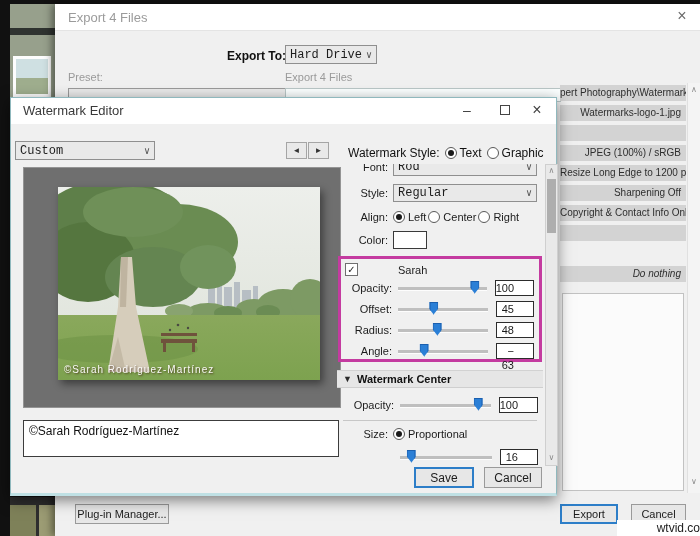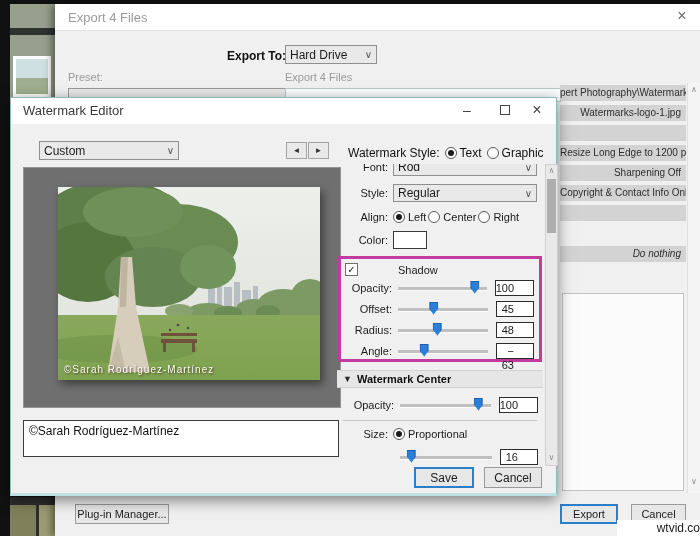--- a/index.html
+++ b/index.html
@@ -25,21 +25,21 @@
     box-shadow:-3px 0 8px rgba(0,0,0,.45);
   }
   #export-titlebar { position:absolute; left:0; top:0; width:100%; height:27px; background:#fff; border-bottom:1px solid #e4e4e4; }
   #export-title { position:absolute; left:13px; top:6px; font-size:13px; color:#9b9b9b; }
   #export-close { position:absolute; right:8px; top:3px; font-size:16px; color:#6b6b6b; width:20px; text-align:center; cursor:default; }
 
   .lbl-gray { font-size:11px; color:#9a9a9a; }
   #export-to-label { left:172px; top:45px; font-size:12px; font-weight:bold; color:#111; }
   .dropdown {
     background:#e9e9e9; border:1px solid #8f8f8f; font-size:12px; color:#1c1c1c;
-    display:flex; align-items:center; padding:0 4px;
+    display:flex; align-items:center; padding:0 4px;font-family:Liberation Mono, monospace;
   }
   .dropdown .dd-text { flex:1; overflow:hidden; white-space:nowrap; }
   .dropdown .chev { color:#555; font-size:10px; margin-left:4px; }
   #export-to-dd { left:230px; top:41px; width:92px; height:19px; }
   #preset-label { left:13px; top:67px; }
   #files-header { left:230px; top:67px; }
   #preset-dd-sliver { left:13px; top:84px; width:240px; height:14px; background:#e9e9e9; border:1px solid #9a9a9a; }
   #mid-list-sliver { left:230px; top:84px; width:276px; height:14px; background:#fbffff; border:1px solid #b9c6c6; }
 
   #summary-col { left:505px; top:81px; width:126px; }
@@ -72,21 +72,21 @@
     border:1px solid #8fb8bd; border-bottom:3px solid #bfe0e4;
     box-shadow:0 4px 14px rgba(0,0,0,.5);
   }
   #wm-titlebar { position:absolute; left:0; top:0; width:100%; height:26px; background:#fff; }
   #wm-title { position:absolute; left:12px; top:5px; font-size:13px; color:#3a3a3a; }
   .win-ctl { position:absolute; top:2px; width:22px; height:20px; text-align:center; font-size:14px; color:#444; line-height:20px; cursor:default; }
   #wm-min { right:78px; }
   #wm-max-box { position:absolute; right:46px; top:7px; width:10px; height:10px; border:1px solid #444; cursor:default; }
   #wm-close { right:8px; font-size:16px; }
 
-  #custom-dd { left:28px; top:43px; width:140px; height:19px; }
+  #custom-dd { left:4px; top:43px; width:140px; height:19px; }
   .nav-arrow { position:absolute; top:44px; width:21px; height:17px; background:#e9e9e9; border:1px solid #a5a5a5;
     font-size:8px; color:#333; display:flex; align-items:center; justify-content:center; cursor:default; }
   #arrow-left { left:275px; } #arrow-right { left:297px; }
 
   #style-row { left:337px; top:48px; display:flex; align-items:center; gap:5px; font-size:12px; color:#111; }
   .radio { width:12px; height:12px; border:1px solid #585858; border-radius:50%; background:#fff; position:relative; display:inline-block; flex:0 0 auto; }
   .radio.sel::after { content:""; position:absolute; left:2px; top:2px; width:6px; height:6px; border-radius:50%; background:#1a1a1a; }
   .radio-group { display:flex; align-items:center; gap:3px; }
 
   #preview-panel { left:12px; top:69px; width:318px; height:241px; background:#6f6f6f; border:1px solid #949494; }
@@ -174,20 +174,21 @@
 
   <span class="abs lbl-gray" id="preset-label">Preset:</span>
   <span class="abs lbl-gray" id="files-header">Export 4 Files</span>
   <div class="abs" id="preset-dd-sliver"></div>
   <div class="abs" id="mid-list-sliver"></div>
 
   <div class="abs" id="summary-col">
     <div class="summary-row">pert Photography\Watermarks</div>
     <div class="summary-row">Watermarks-logo-1.jpg</div>
     <div class="summary-row"></div>
+    <div class="summary-row">JPEG (100%) / sRGB</div>
     <div class="summary-row">Resize Long Edge to 1200 pixels</div>
     <div class="summary-row">Sharpening Off</div>
     <div class="summary-row">Copyright &amp; Contact Info Only</div>
     <div class="summary-row"></div>
     <div class="summary-row" id="do-nothing-row">Do nothing</div>
   </div>
 
   <div class="abs" id="white-list-panel"></div>
 
   <div class="abs" id="export-scrollbar">
@@ -337,21 +338,21 @@
         </span>
       </div>
       <div class="form-row" id="color-row">
         <span class="form-label">Color:</span>
         <div id="color-swatch"></div>
       </div>
 
       <div id="shadow-box">
         <div id="shadow-head">
           <span class="checkbox">✓</span>
-          <span id="shadow-label">Shadow</span>
+          <span id="shadow-label">Sarah</span>
         </div>
         <div class="slider-row">
           <span class="s-label">Opacity:</span>
           <div class="slider">
             <div class="track"></div>
             <div class="thumb" style="left: 85%;"></div>
           </div>
           <span class="val-box">100</span>
         </div>
         <div class="slider-row">

